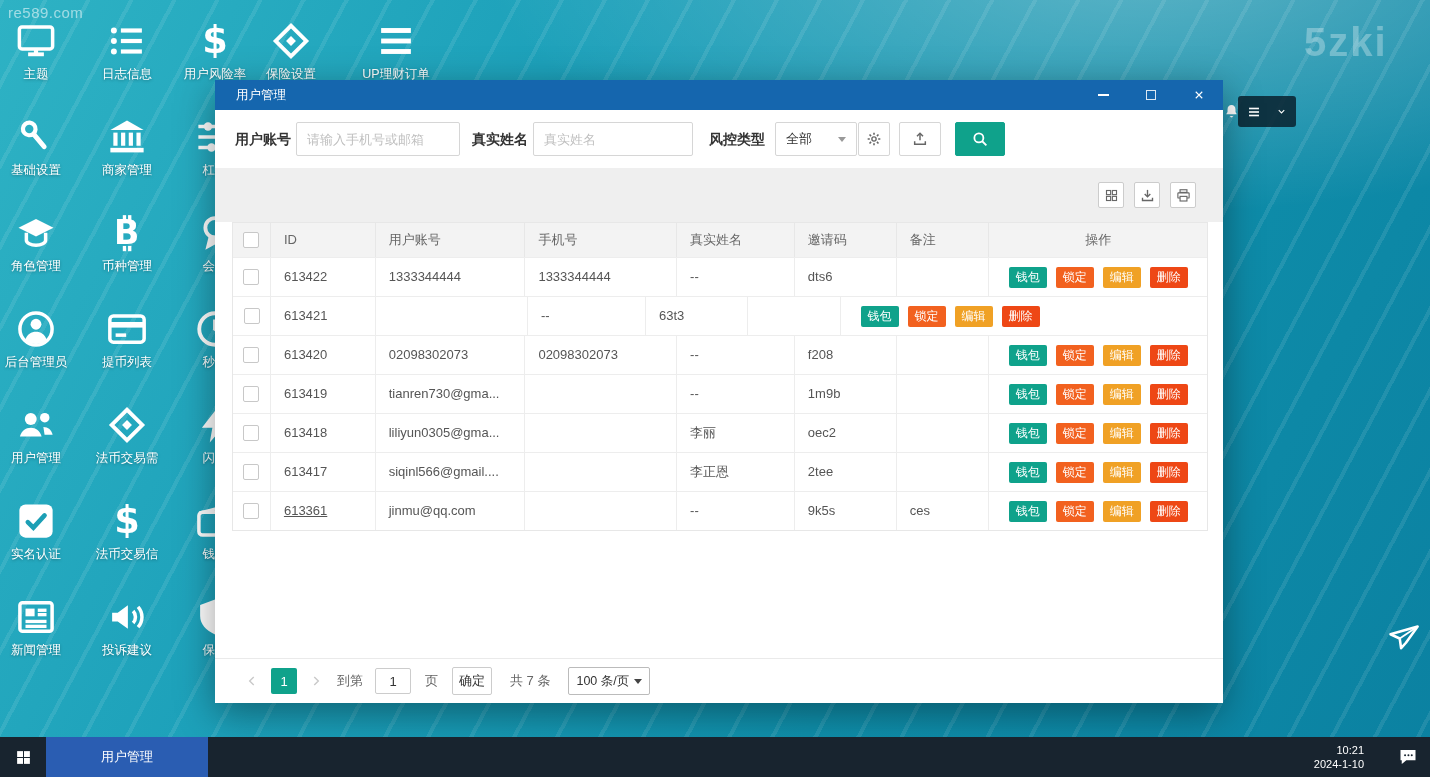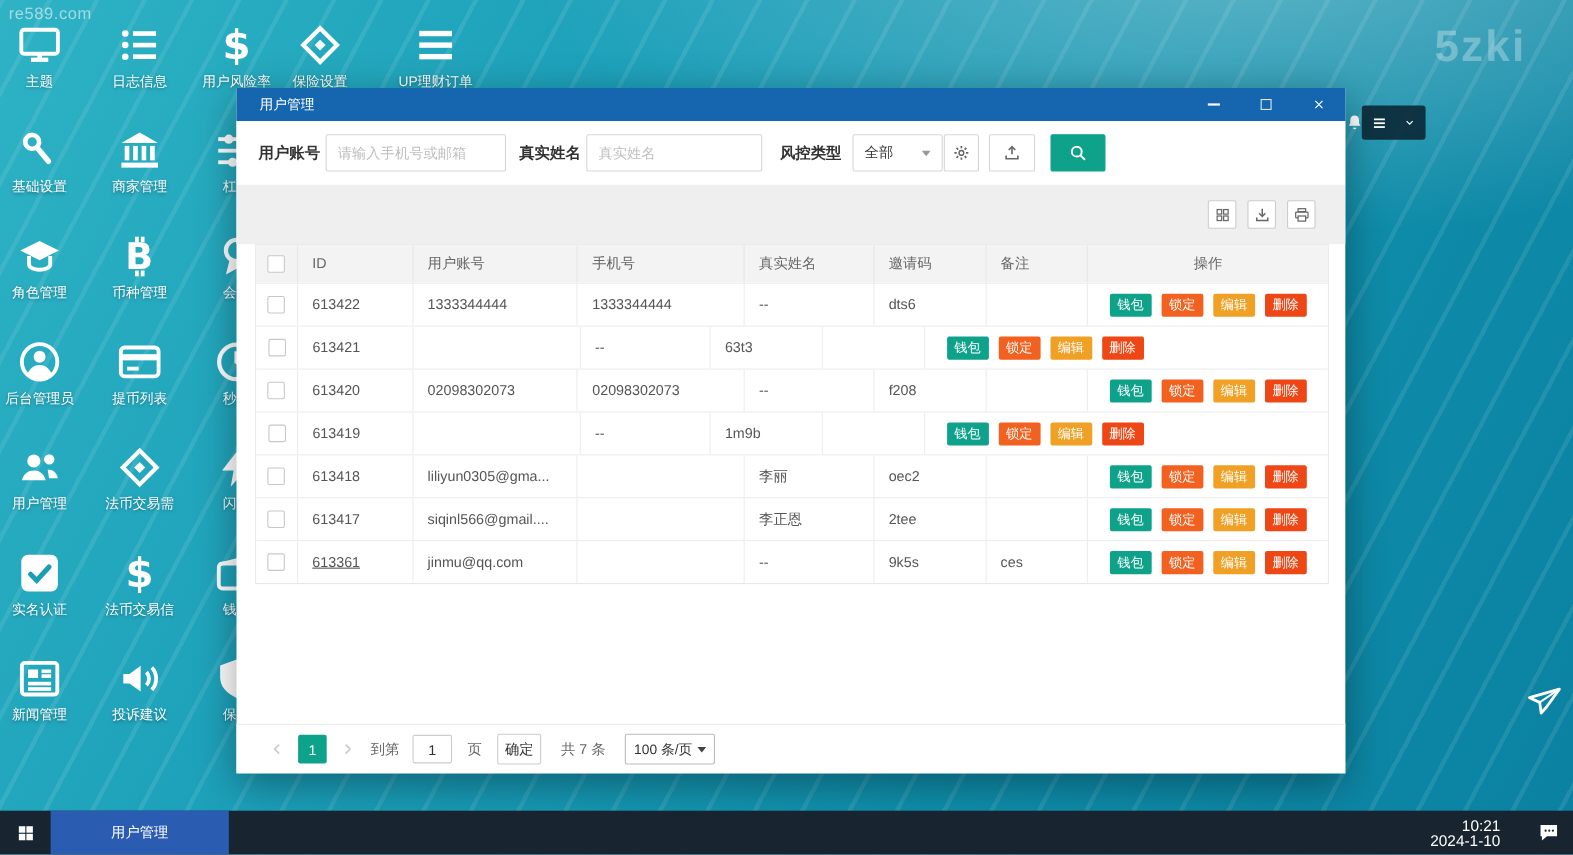--- a/index.html
+++ b/index.html
@@ -95,21 +95,21 @@
   .pselect { margin-left:18px; width:82px; height:28px; border:1px solid #bbb; border-radius:2px; background:#fff;
              display:flex; align-items:center; justify-content:space-between; padding:0 7px; font-size:12.5px; color:#333; cursor:pointer; }
 
   .taskbar { position:absolute; left:0; right:0; bottom:0; height:40px; background:var(--taskbar_bg,#18242f);
              display:flex; align-items:center; z-index:40; }
   .start { width:46px; height:40px; display:flex; align-items:center; justify-content:center; cursor:pointer; }
   .i17w { width:17px; height:17px; color:#fff; display:block; }
   .task { width:162px; height:40px; display:flex; align-items:center; justify-content:center; color:#fff; font-size:13px; cursor:pointer; }
   .task.active { background:var(--task_active,#2a5db2); }
   .tb-right { margin-left:auto; display:flex; align-items:center; }
-  .clock { color:#fff; font-size:14px; line-height:14px; text-align:right; margin-right:34px; }
+  .clock { color:#fff; font-size:11px; line-height:14px; text-align:right; margin-right:34px; }
   .chat { width:20px; height:20px; color:#fff; margin-right:12px; cursor:pointer; display:block; }
 </style>
 </head>
 <body>
 
 <div class="desktop">
 
   <div class="wm-tl">re589.com</div>
   <div class="wm-tr">5zki</div>
 
@@ -534,20 +534,21 @@
               <span class="act b-lock">锁定</span>
               <span class="act b-edit">编辑</span>
               <span class="act b-del">删除</span>
             </div>
           </div>
           <div class="tr">
             <div class="td cb-cell" style="width: 38px;">
               <span class="cb"></span>
             </div>
             <div class="td" style="width: 105px;">613419</div>
+            <div class="td" style="width: 150px;">tianren730@gma...</div>
             <div class="td" style="width: 152px;"></div>
             <div class="td" style="width: 118px;">--</div>
             <div class="td" style="width: 102px;">1m9b</div>
             <div class="td" style="width: 93px;"></div>
             <div class="td ops" style="width: 218px;">
               <span class="act b-wallet">钱包</span>
               <span class="act b-lock">锁定</span>
               <span class="act b-edit">编辑</span>
               <span class="act b-del">删除</span>
             </div>

